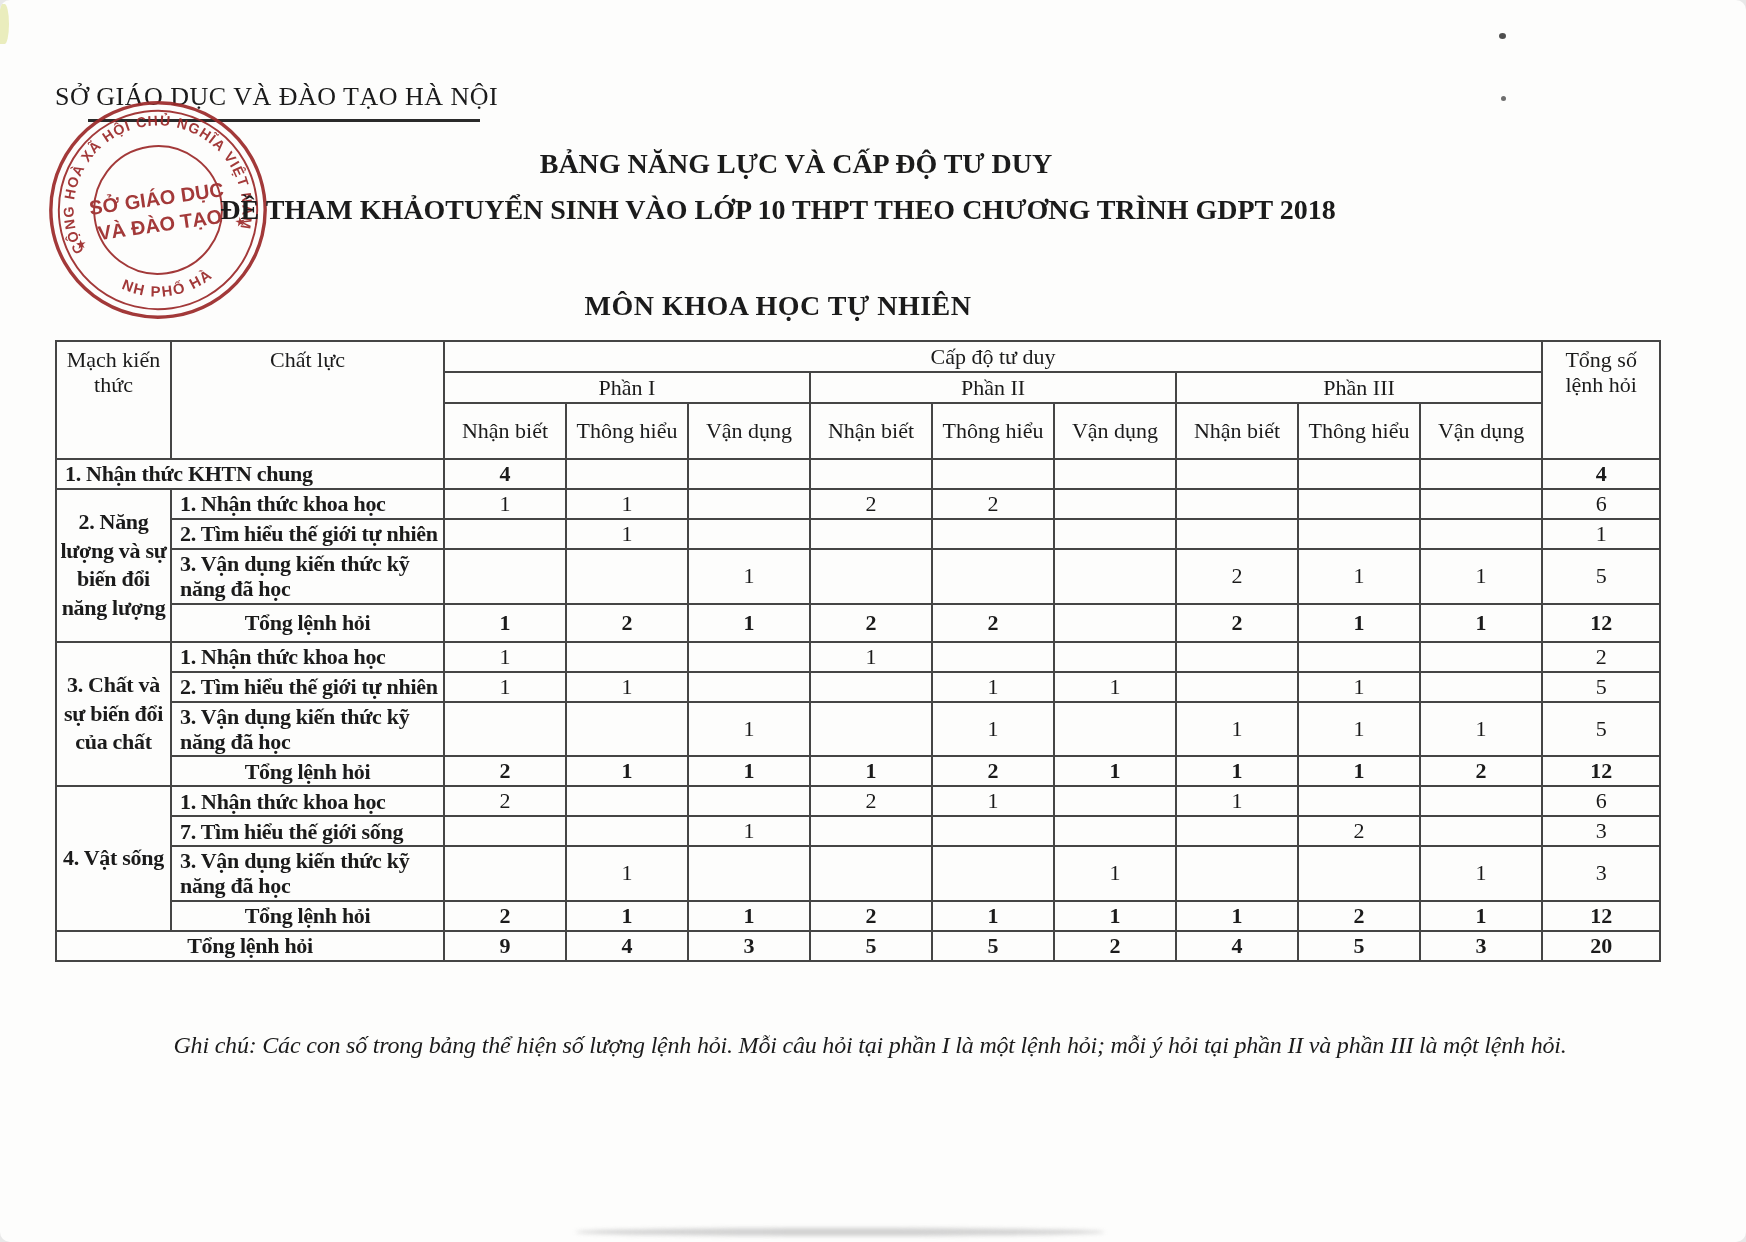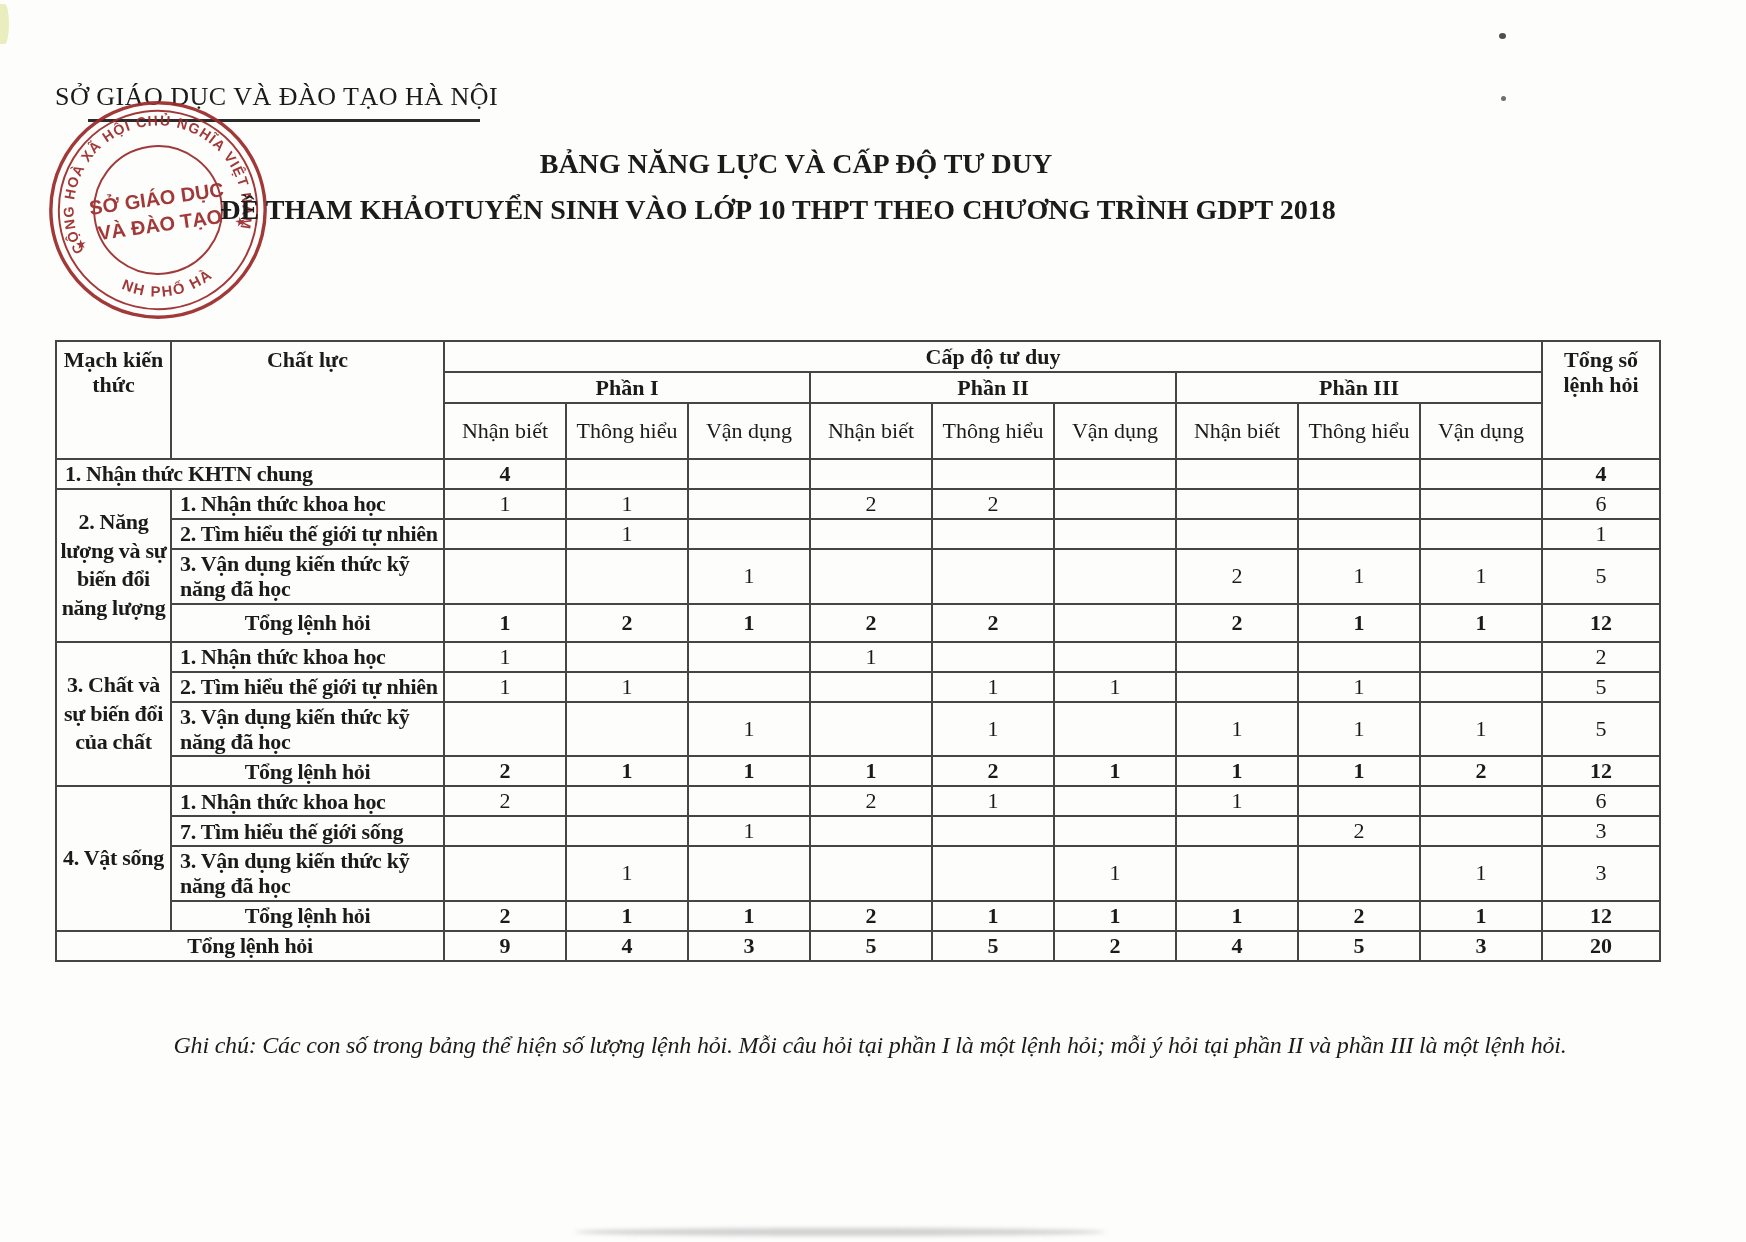--- a/index.html
+++ b/index.html
@@ -1,31 +1,31 @@
 <!DOCTYPE html>
 <html><head>
 <meta charset="utf-8">
 <style>
   html,body{margin:0;padding:0;background:#e8e8e8;}
   .page{position:relative;width:1746px;height:1242px;background:#fdfdfc;overflow:hidden;
-        font-family:"Liberation Serif","DejaVu Serif",serif;color:#1b1b1b;}
+        font-family:"Liberation Serif","DejaVu Serif",serif;color:#1b1b1b;border-radius:10px;}
   
   .org{position:absolute;left:55px;top:82px;font-size:26px;letter-spacing:.5px;white-space:nowrap;}
   .org-underline{position:absolute;left:88px;top:119px;width:392px;height:0;border-top:3px solid #2a2a2a;}
   
   .stamp{position:absolute;left:44px;top:96px;width:228px;height:228px;opacity:.93;}
   
   .title{position:absolute;left:0;width:1556px;text-align:center;font-weight:bold;white-space:nowrap;}
   .t1{top:148px;font-size:28px;margin-left:18px;}
   .t2{top:194px;font-size:28px;}
   .t3{top:290px;font-size:28px;letter-spacing:.5px;}
   
   table{position:absolute;top:340px;left:55px;width:1600px;border-collapse:collapse;table-layout:fixed;}
   th,td{border:2px solid #454545;font-size:22px;padding:1px 4px;overflow:hidden;}
-  th{font-weight:bold;text-align:center;line-height:1.15;}
+  th{font-weight:normal;text-align:center;line-height:1.15;}
   thead tr.r1 th{height:27px;}
   thead tr.r2 th{height:27px;}
   thead tr.r3 th{height:52px;}
   th.lvl{font-weight:normal;font-size:22px;}
   th.topcell{vertical-align:top;padding-top:5px;}
   tbody tr{height:27px;}
   tbody tr.tall{height:38px;}
   td.num{text-align:center;font-size:22px;}
   td.lbl{font-weight:bold;text-align:left;padding-left:8px;line-height:1.15;letter-spacing:-.3px;}
   td.ctr{text-align:center;padding-left:4px;}
@@ -73,20 +73,21 @@
         <text x="100" y="96" font-size="17.5" text-anchor="middle">SỞ GIÁO DỤC</text>
         <text x="100" y="119" font-size="17.5" text-anchor="middle">VÀ ĐÀO TẠO</text>
         <text x="24" y="124" font-size="11">★</text>
         <text x="165" y="124" font-size="11">★</text>
       </g>
     </g>
   </svg>
 
   <div class="title t1">BẢNG NĂNG LỰC VÀ CẤP ĐỘ TƯ DUY</div>
   <div class="title t2">ĐỀ THAM KHẢOTUYỂN SINH VÀO LỚP 10 THPT THEO CHƯƠNG TRÌNH GDPT 2018</div>
+  <div class="title t3">MÔN KHOA HỌC TỰ NHIÊN</div>
 
   <table>
     <colgroup>
       <col style="width:115px">
         <col style="width:273px">
       <col style="width:122px">
         <col style="width:122px">
         <col style="width:122px">
       <col style="width:122px">
         <col style="width:122px">

